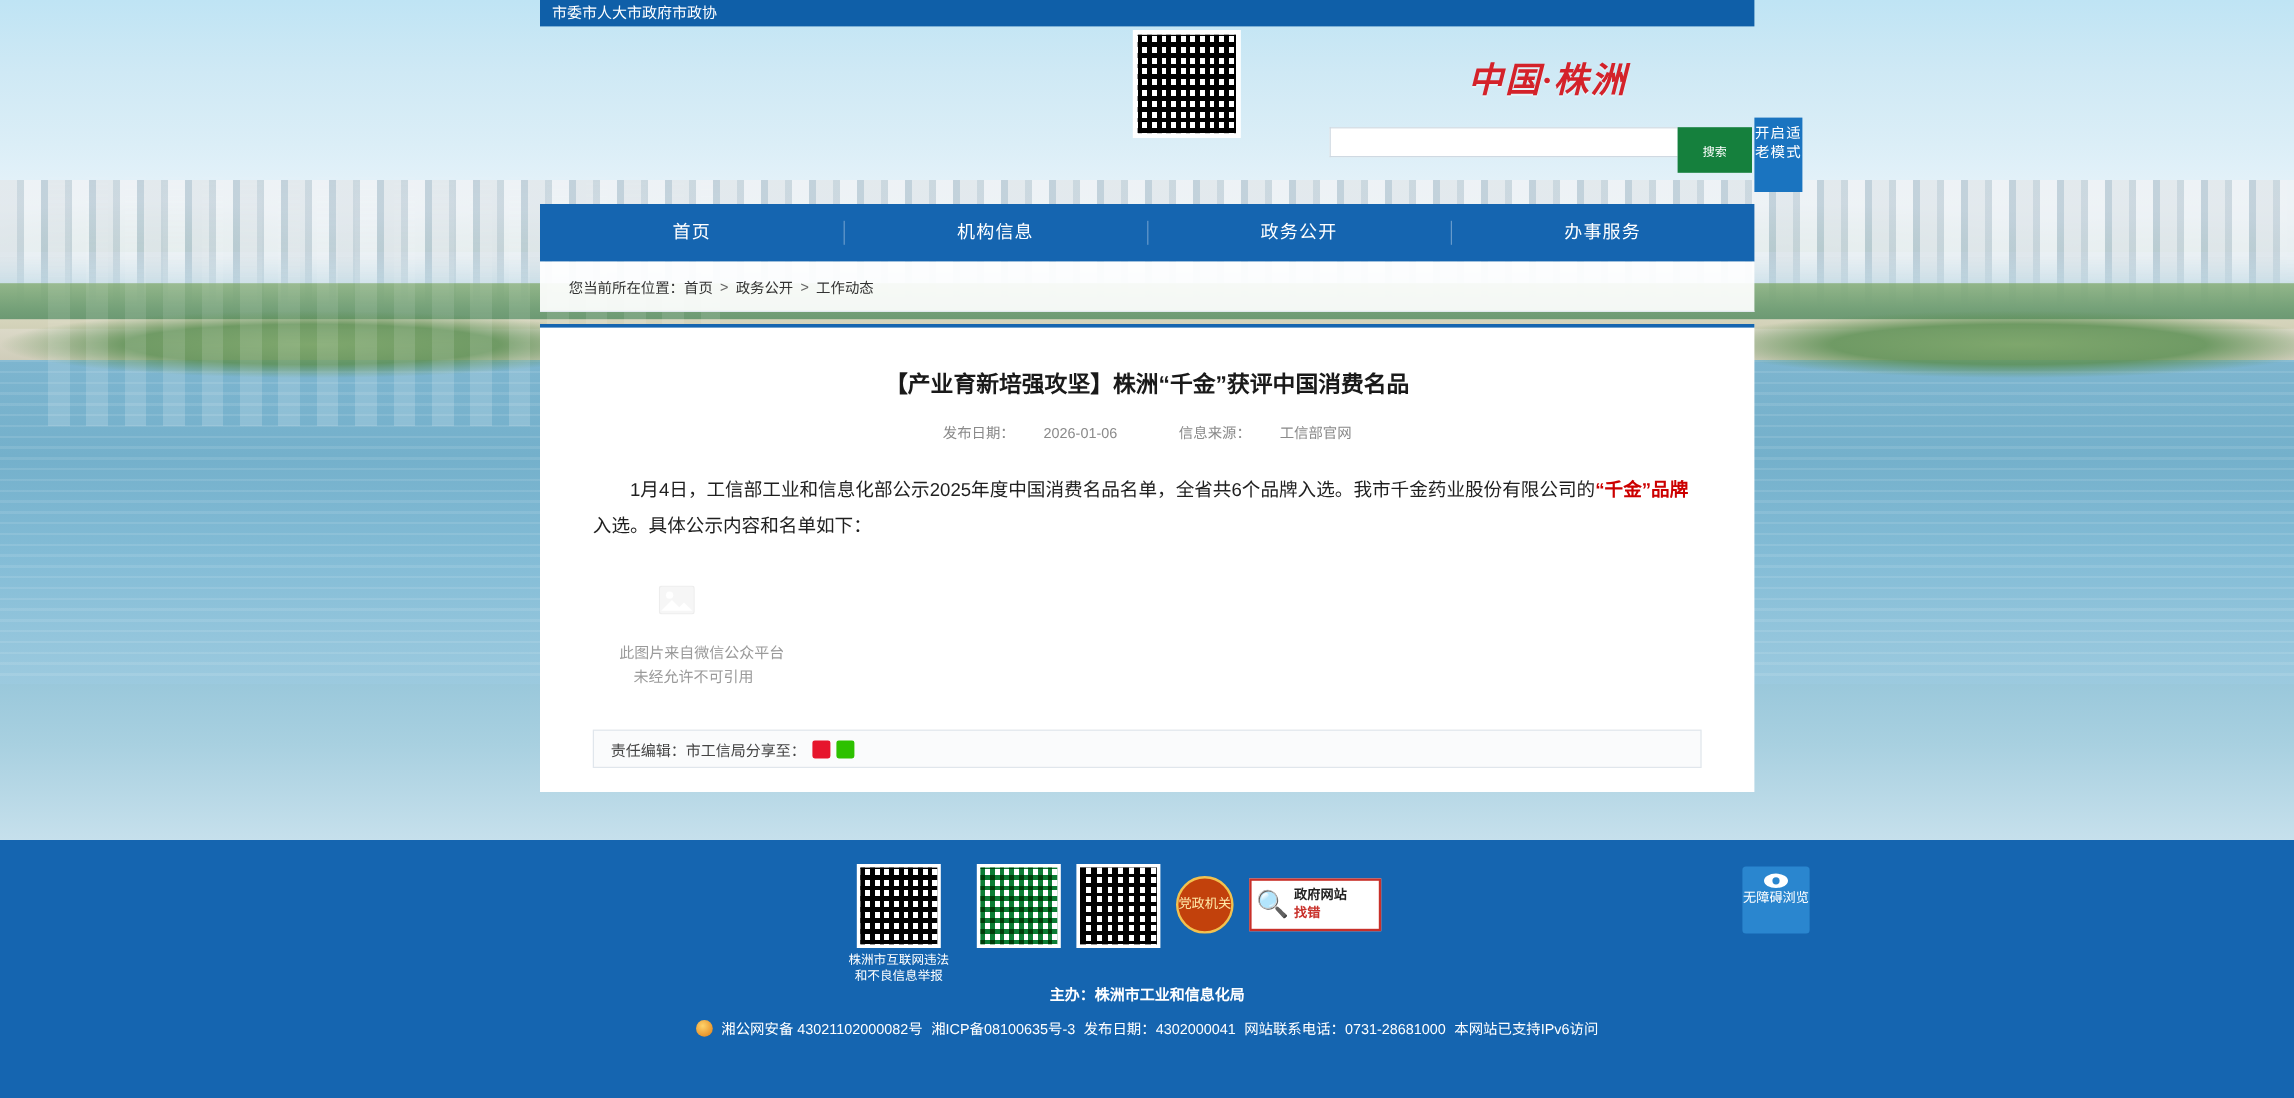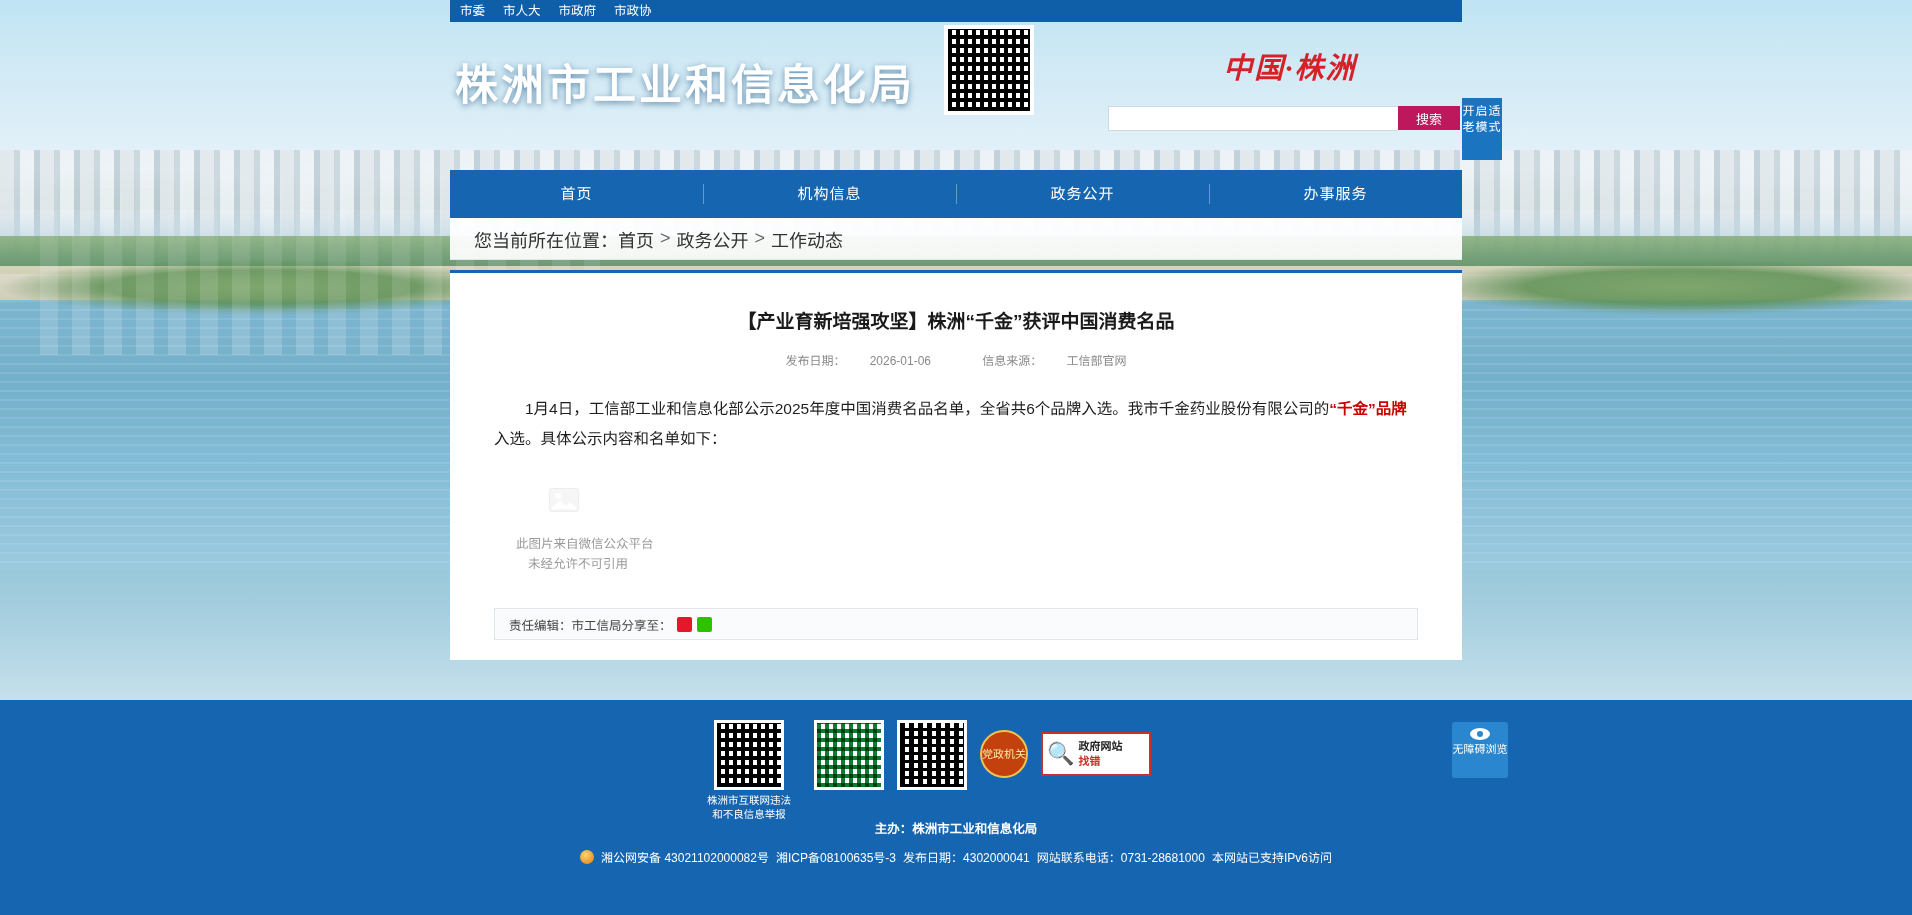--- a/index.html
+++ b/index.html
@@ -105,21 +105,20 @@
 
   
   .topbar {
     position: absolute;
     top: 0; left: 450px;
     width: 1012px; height: 22px;
     background: #0f5fa8;
     display: flex;
     align-items: center;
     padding-left: 10px;
-    gap: 18px;
     z-index: 5;
   }
   .topbar a {
     color: #ffffff;
     font-size: 12.5px;
     text-decoration: none;
     line-height: 22px;
   }
 
   
@@ -171,25 +170,25 @@
     width: 290px; height: 25px;
     border: 1px solid #cfd9e2;
     border-right: none;
     background: #ffffff;
     padding: 0 8px;
     font-size: 12px;
     outline: none;
     font-family: "Liberation Sans", sans-serif;
   }
   .searchbox button {
-    width: 62px; height: 24px;
+    width: 62px; height: 38px;
     border: none;
-    background: #be185d;
-    color: #ffffff;
-    font-size: 13px;
+    background: #15803d;
+    color: #ffffff;
+    font-size: 10px;
     cursor: pointer;
     font-family: "Liberation Sans", sans-serif;
   }
   .elder-mode {
     position: absolute;
     left: 1462px; top: 98px;
     width: 40px; height: 62px;
     background: #1a74c0;
     color: #ffffff;
     font-size: 12px;
@@ -235,21 +234,21 @@
     top: 218px; left: 450px;
     width: 1012px;
     z-index: 5;
   }
   .breadcrumb {
     height: 42px;
     background: rgba(255,255,255,.92);
     display: flex;
     align-items: center;
     padding-left: 24px;
-    font-size: 18px;
+    font-size: 12px;
     color: #333333;
     border-bottom: 1px solid #e2e8ee;
   }
   .breadcrumb a { color: #333333; text-decoration: none; }
   .breadcrumb .sep { margin: 0 6px; color: #666; }
 
   .article-card {
     margin: 10px 0 0 0;
     background: #ffffff;
     width: 1012px;
@@ -488,21 +487,20 @@
   </div>
 
   <div class="topbar">
     <a href="#">市委</a>
     <a href="#">市人大</a>
     <a href="#">市政府</a>
     <a href="#">市政协</a>
   </div>
 
   <div class="header">
-    <div class="site-title">株洲市工业和信息化局</div>
 
     <div class="qr-header">
       <div class="qr-pattern"></div>
     </div>
 
     <div class="brand-cn">中国·株洲</div>
 
     <div class="searchbox">
       <input type="text" placeholder="" style="">
       <button>搜索</button>

